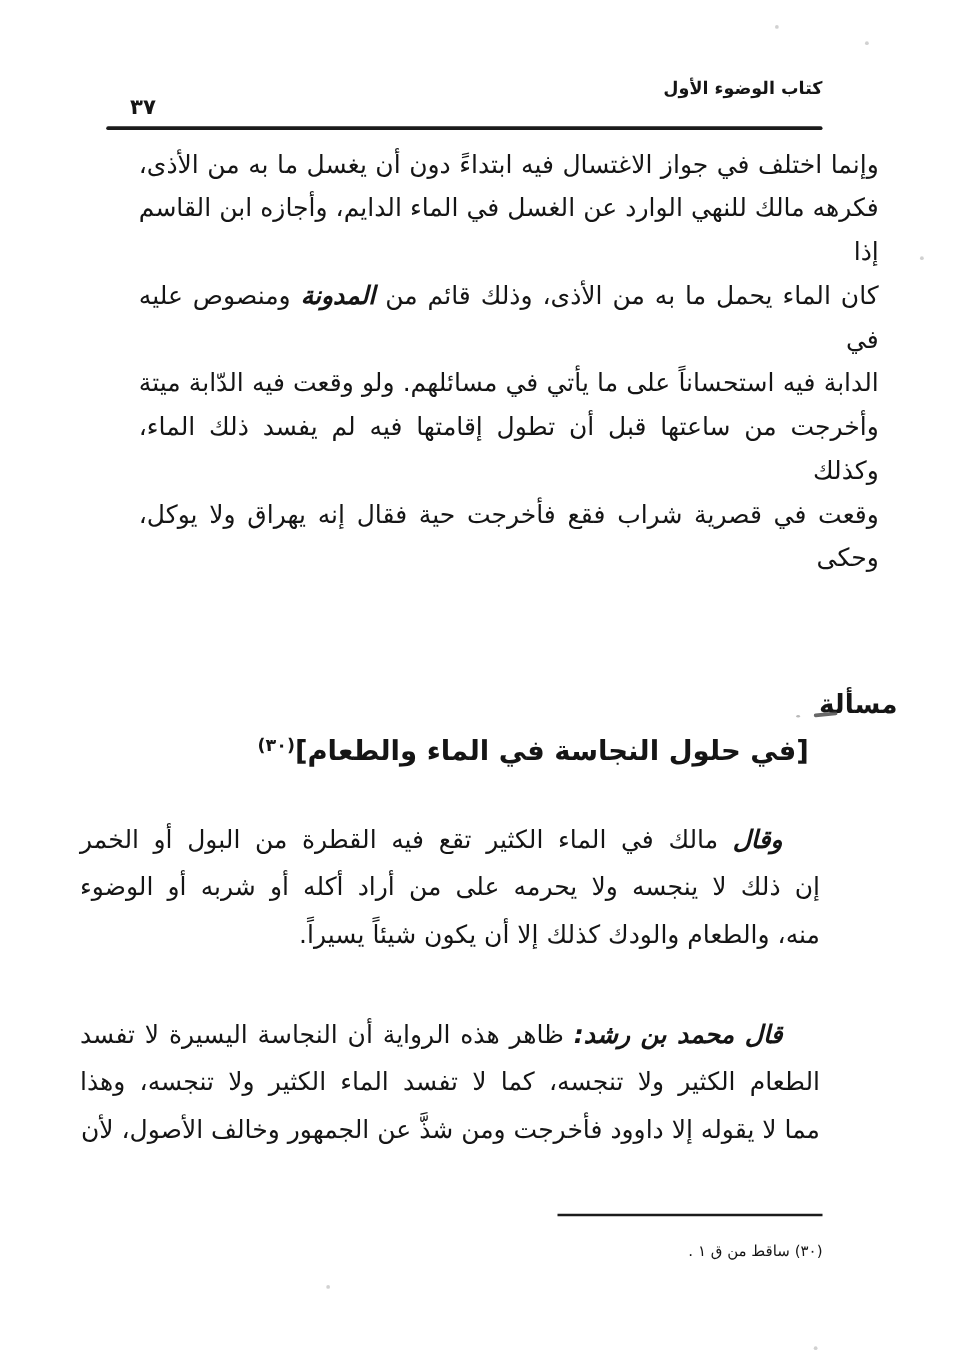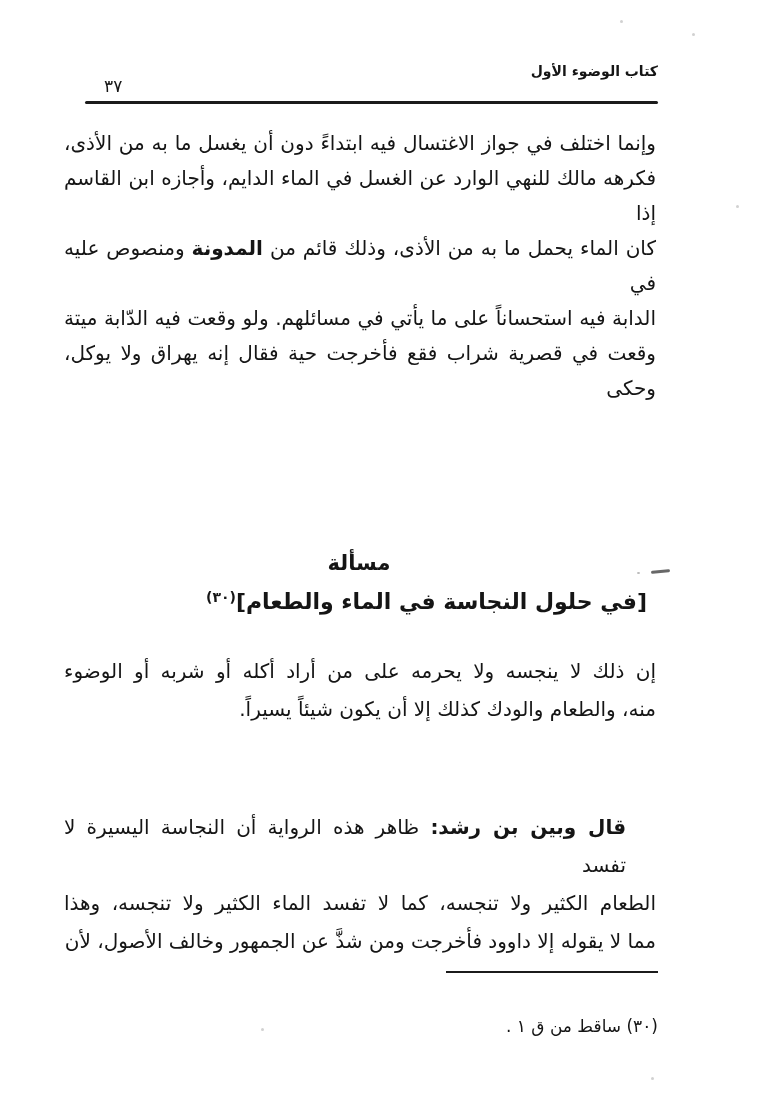--- a/index.html
+++ b/index.html
@@ -3,38 +3,38 @@
 <meta charset="utf-8">
 <style>
   html,body{margin:0;padding:0;background:#e8e8e8;}
   .page{
     position:relative;width:765px;height:1093px;background:#ffffff;
     overflow:hidden;font-family:"DejaVu Sans",sans-serif;color:#151515;
     direction:rtl;margin:0 auto;
   }
   
   .running-title{position:absolute;top:63px;right:107px;font-size:14px;font-weight:bold;white-space:nowrap;}
-  .page-num{position:absolute;top:76px;left:104px;font-size:17px;font-weight:400;letter-spacing:1px;direction:rtl;text-align:center;}
+  .page-num{position:absolute;top:76px;left:104px;font-size:17px;font-weight:700;letter-spacing:1px;direction:rtl;text-align:center;}
   .head-rule{position:absolute;top:101px;left:85px;width:573px;height:3px;background:#1b1b1b;border-radius:2px;}
   
   .para{position:absolute;left:64px;width:592px;direction:rtl;}
   .para .line{text-align:justify;text-align-last:justify;}
   .para .line.last{text-align-last:right;}
   .para .line.indent{padding-right:30px;}
-  .p1{top:126px;line-height:35px;font-size:20px;}
+  .p1{top:114px;line-height:35px;font-size:20px;margin-left:47px;}
   .p2{top:652px;line-height:38px;font-size:20px;}
   .p3{top:808px;line-height:38px;font-size:20px;}
-  .b{font-weight:bold;}
+  .b{font-weight:bold;font-style:italic;}
   
-  .h-title{position:absolute;top:551px;left:0;right:47px;text-align:center;font-weight:bold;font-size:21px;}
+  .h-title{position:absolute;top:551px;left:0;right:47px;font-weight:bold;font-size:21px;}
   .h-sub{position:absolute;top:589px;left:0;right:-88px;text-align:center;font-weight:bold;font-size:22px;white-space:nowrap;}
   .h-sub .sup{font-size:14px;vertical-align:7px;font-weight:bold;}
   
   .foot-rule{position:absolute;top:971px;right:107px;width:212px;height:2px;background:#1b1b1b;}
-  .footnote{position:absolute;top:1016px;right:107px;font-size:17px;direction:rtl;}
+  .footnote{position:absolute;top:994px;right:107px;font-size:12px;direction:rtl;}
   
   .pencil-dash{position:absolute;top:570px;left:651px;width:19px;height:3px;background:#4d4d4d;
     transform:rotate(-6deg);border-radius:2px;opacity:.85;}
   .pencil-dot{position:absolute;top:572px;left:637px;width:3px;height:2px;background:#8a8a8a;opacity:.6;border-radius:50%;}
   .speck{position:absolute;width:3px;height:3px;border-radius:50%;background:#9a9a9a;opacity:.45;}
   .sp1{top:20px;left:620px;}
   .sp2{top:33px;left:692px;}
   .sp3{top:205px;left:736px;}
   .sp4{top:1028px;left:261px;}
   .sp5{top:1077px;left:651px;}
@@ -46,33 +46,35 @@
 
   <div class="running-title">كتاب الوضوء الأول</div>
   <div class="page-num">٣٧</div>
   <div class="head-rule"></div>
 
   <div class="para p1">
       <div class="line"><span>وإنما اختلف في جواز الاغتسال فيه ابتداءً دون أن يغسل ما به من الأذى،</span></div>
       <div class="line"><span>فكرهه مالك للنهي الوارد عن الغسل في الماء الدايم، وأجازه ابن القاسم إذا</span></div>
       <div class="line"><span>كان الماء يحمل ما به من الأذى، وذلك قائم من </span><span class="b">المدونة</span><span> ومنصوص عليه في</span></div>
       <div class="line"><span>الدابة فيه استحساناً على ما يأتي في مسائلهم. ولو وقعت فيه الدّابة ميتة</span></div>
+      <div class="line"><span>وأخرجت من ساعتها قبل أن تطول إقامتها فيه لم يفسد ذلك الماء، وكذلك</span></div>
       <div class="line"><span>وقعت في قصرية شراب فقع فأخرجت حية فقال إنه يهراق ولا يوكل، وحكى</span></div>
     </div>
 
   <div class="h-title">مسألة</div>
   <div class="h-sub"><span>[في حلول النجاسة في الماء والطعام]</span><span class="sup">(٣٠)</span></div>
 
   <div class="para p2">
+      <div class="line indent"><span class="b">وقال</span><span> مالك في الماء الكثير تقع فيه القطرة من البول أو الخمر</span></div>
       <div class="line"><span>إن ذلك لا ينجسه ولا يحرمه على من أراد أكله أو شربه أو الوضوء</span></div>
       <div class="line last"><span>منه، والطعام والودك كذلك إلا أن يكون شيئاً يسيراً.</span></div>
     </div>
 
   <div class="para p3">
-      <div class="line indent"><span class="b">قال وبين بن رشد:</span><span> ظاهر هذه الرواية أن النجاسة اليسيرة لا تفسد</span></div>
+      <div class="line indent"><span class="b">قال محمد بن رشد:</span><span> ظاهر هذه الرواية أن النجاسة اليسيرة لا تفسد</span></div>
       <div class="line"><span>الطعام الكثير ولا تنجسه، كما لا تفسد الماء الكثير ولا تنجسه، وهذا</span></div>
       <div class="line last"><span>مما لا يقوله إلا داوود فأخرجت ومن شذَّ عن الجمهور وخالف الأصول، لأن</span></div>
     </div>
 
   <div class="foot-rule"></div>
   <div class="footnote">(٣٠) ساقط من ق ١ .</div>
 
   <div class="pencil-dash"></div>
   <div class="pencil-dot"></div>
   <div class="speck sp1"></div>

